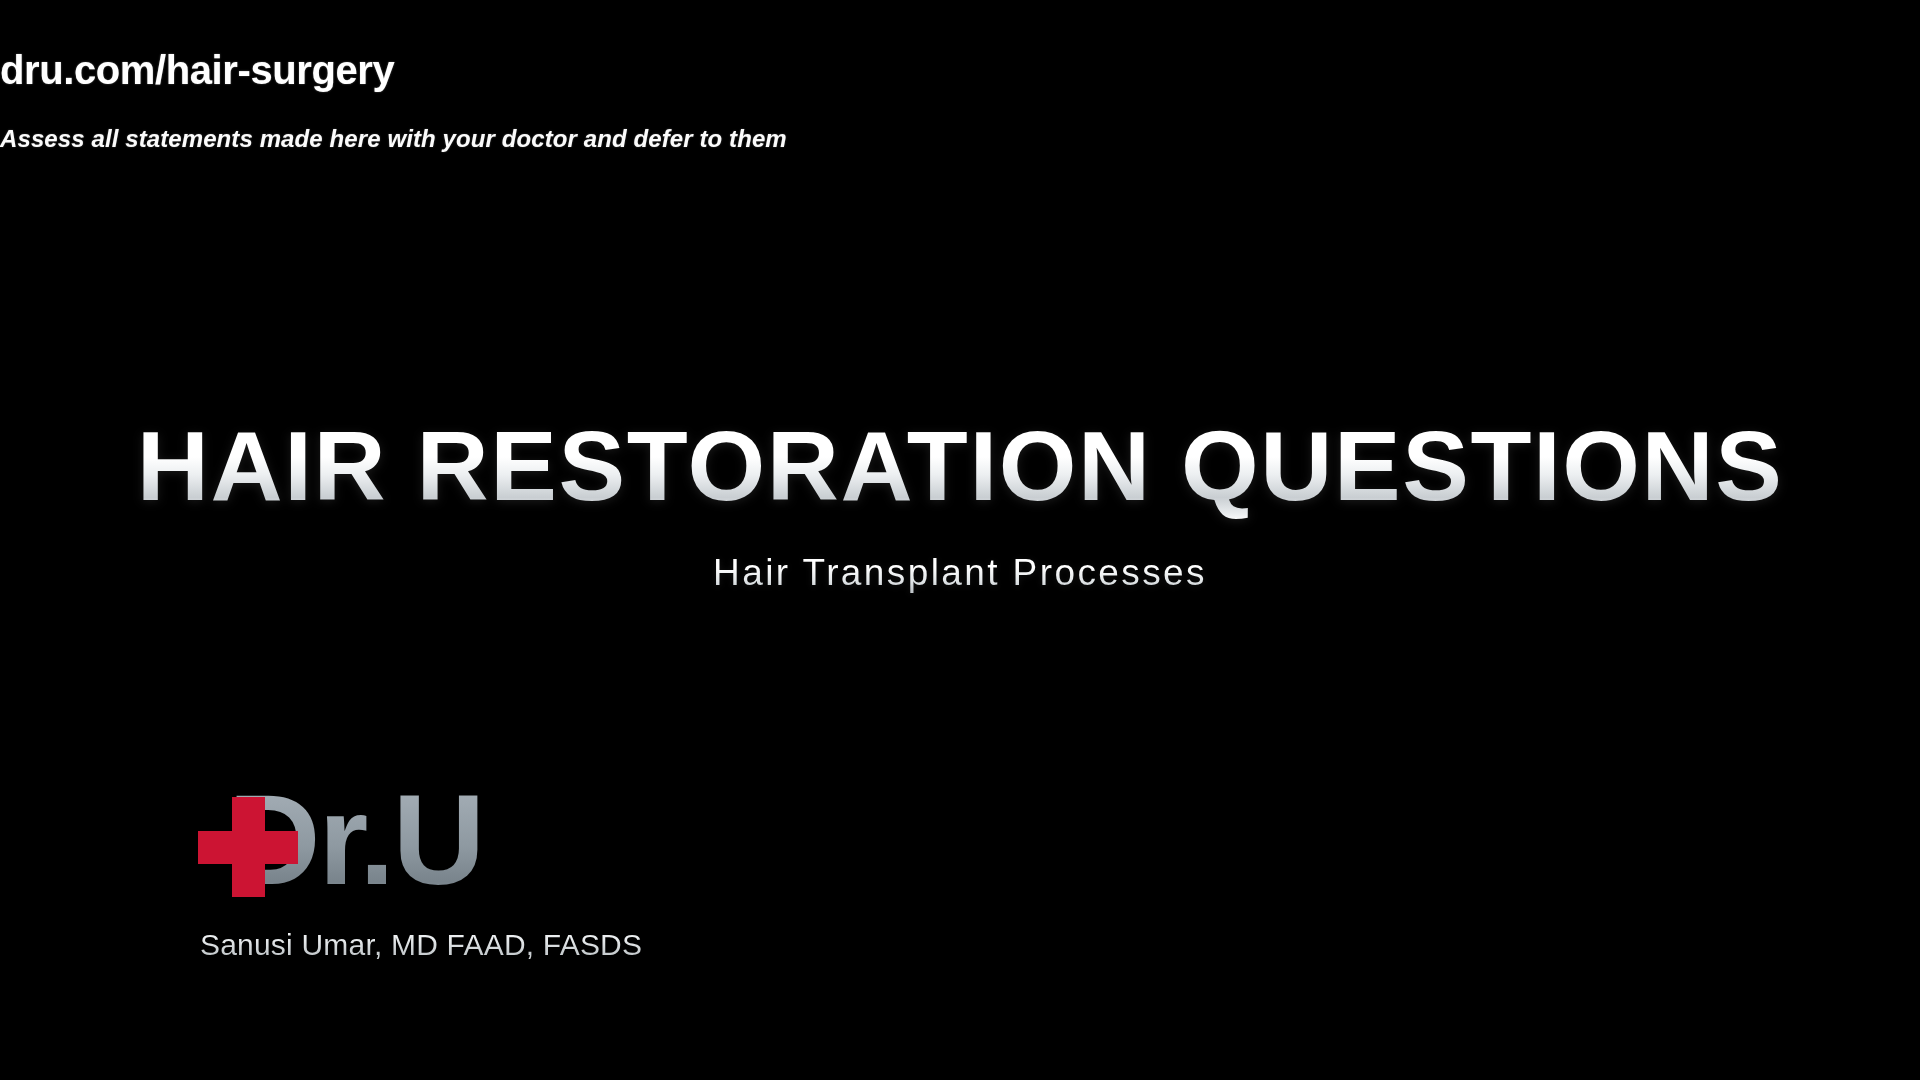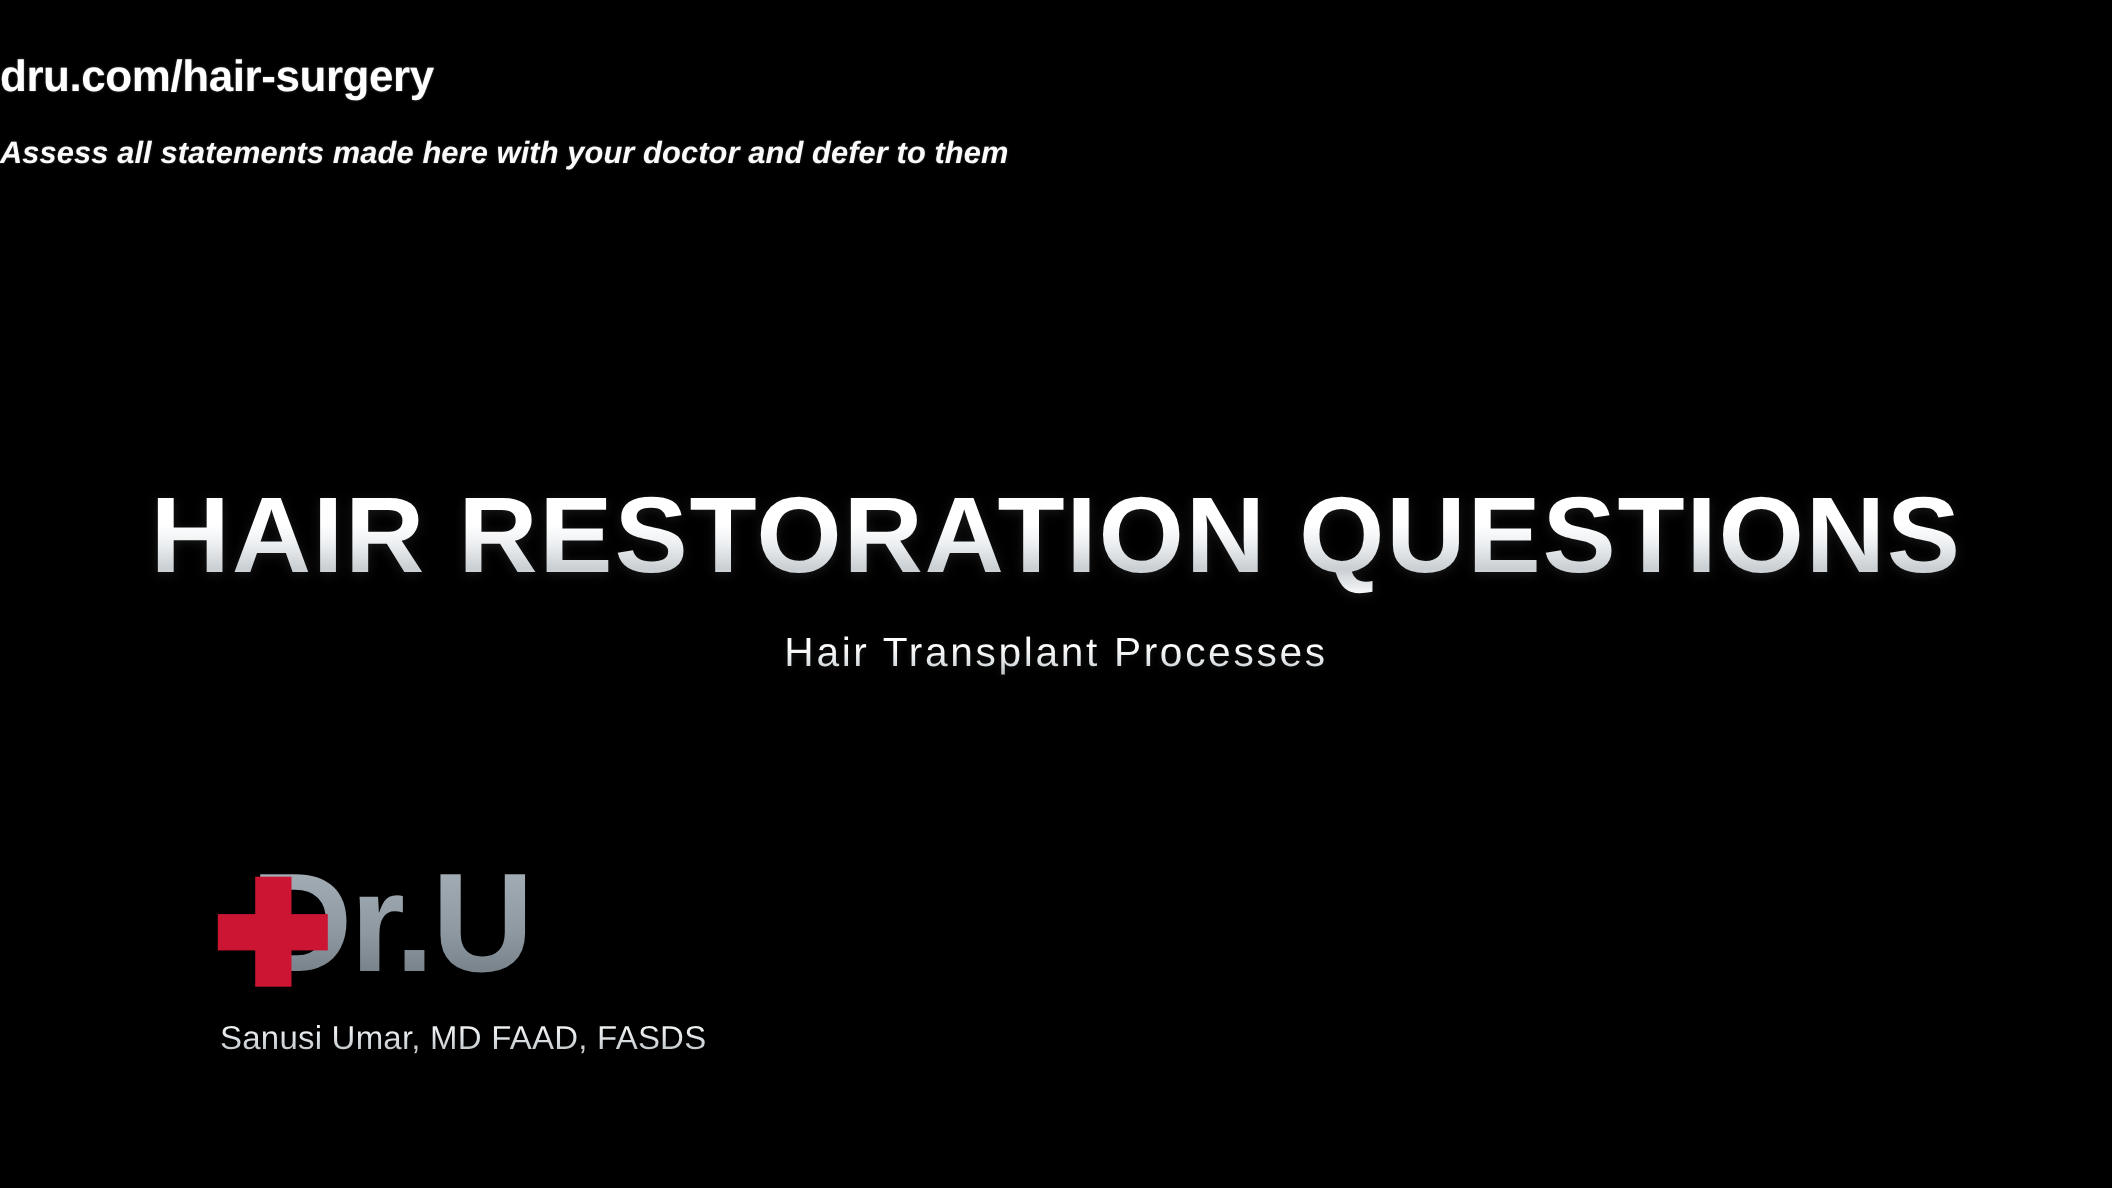--- a/index.html
+++ b/index.html
@@ -47,32 +47,32 @@
     white-space: nowrap;
     text-shadow: 0 0 2px rgba(255,255,255,0.35);
   }
 
   .disclaimer {
     display: block;
     margin-top: 25px;
     font-family: "Liberation Sans", "DejaVu Sans", sans-serif;
     font-weight: 700;
     font-style: italic;
-    font-size: 28px;
+    font-size: 24px;
     line-height: 40px;
     letter-spacing: 0.1px;
     color: #fbfbfb;
     white-space: nowrap;
     text-shadow: 0 0 2px rgba(255,255,255,0.25);
   }
 
   
   .title-block {
     position: absolute;
-    top: 430px;
+    top: 410px;
     left: 0;
     width: 1920px;
     text-align: center;
   }
 
   .main-title {
     display: inline-block;
     font-family: "Liberation Sans Narrow", "Liberation Sans", "DejaVu Sans Condensed", sans-serif;
     font-weight: 700;
     font-size: 98px;

